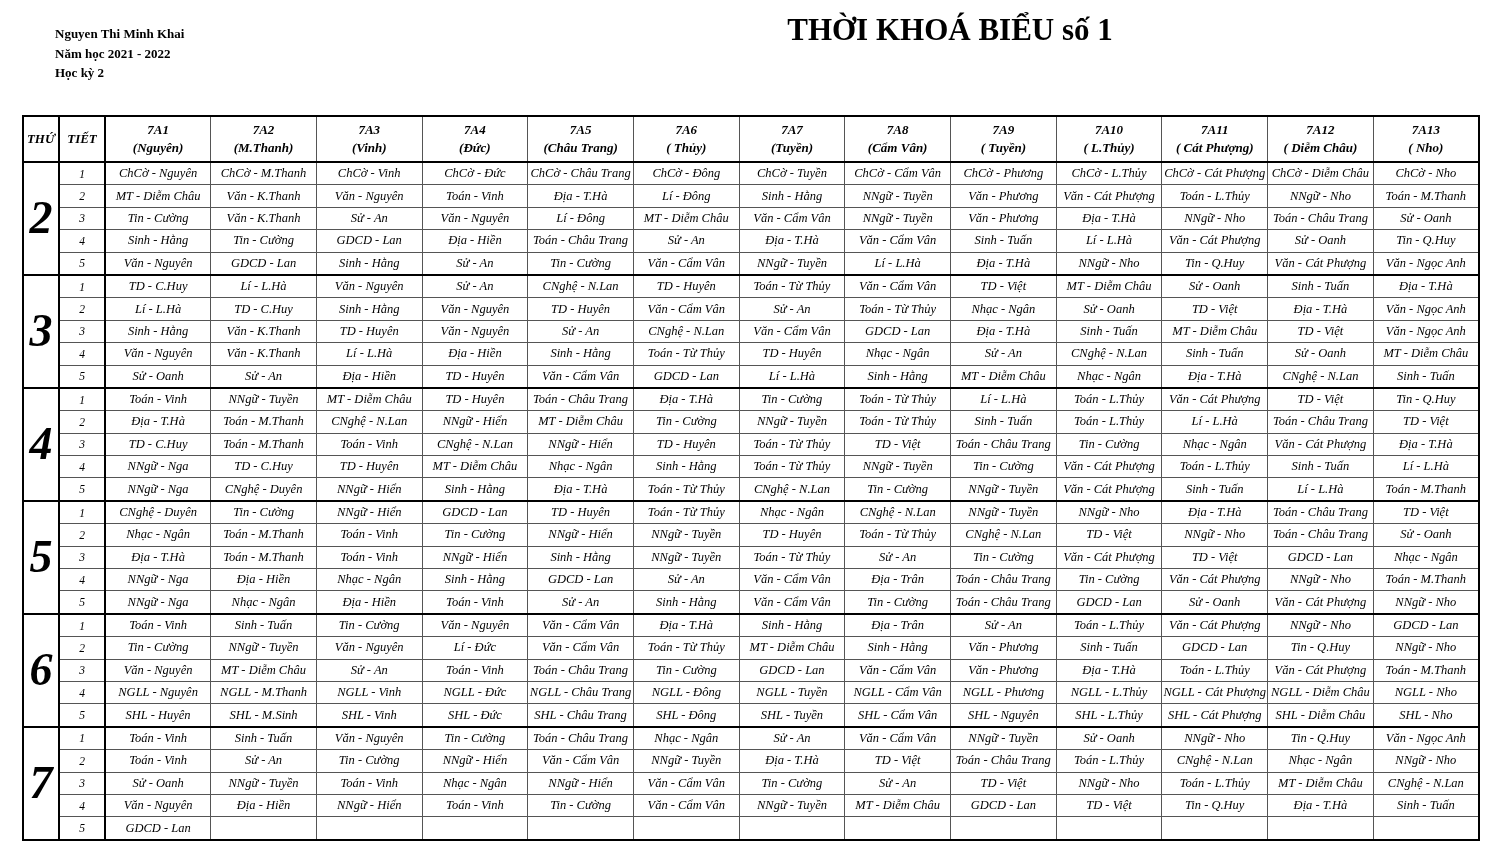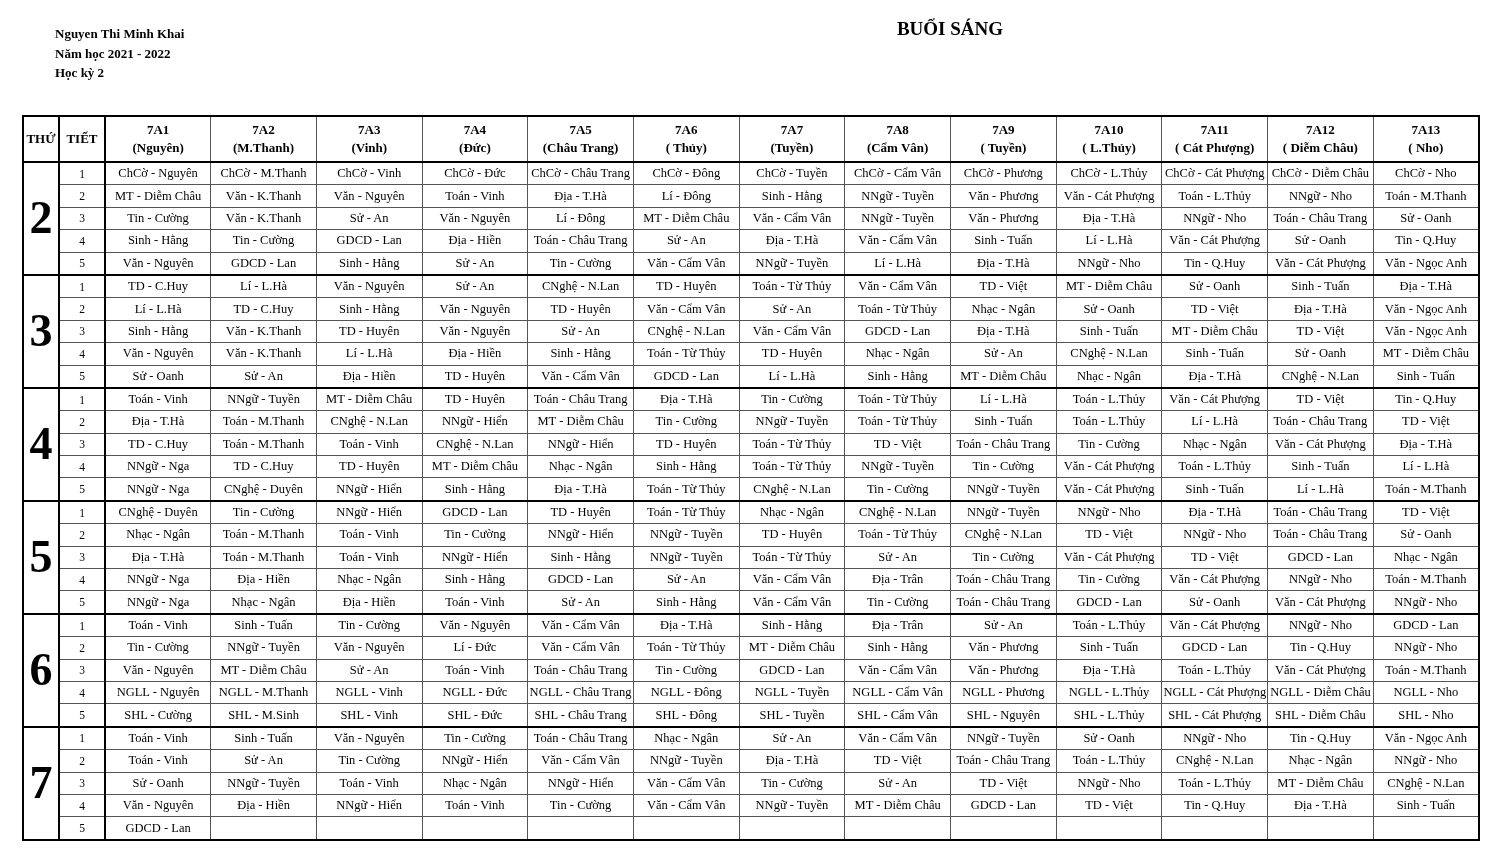--- a/index.html
+++ b/index.html
@@ -16,20 +16,21 @@
     position:absolute;top:12px;left:640px;width:620px;text-align:center;
     font-weight:bold;
   }
   .title-main{font-size:31px;line-height:1.15;}
   .title-sub{font-size:19px;margin-top:6px;}
   .title-date{font-size:14px;margin-top:5px;}
   table.timetable{
     position:absolute;top:115px;left:22px;width:1456px;
     border-collapse:collapse;table-layout:fixed;
     border:2px solid #000;
+    font-style:italic;
   }
   .timetable th,.timetable td{
     border:1px solid #555;
     text-align:center;vertical-align:middle;
     padding:0 1px;overflow:hidden;white-space:nowrap;
   }
   .timetable thead th{
     height:44px;font-weight:bold;font-size:13px;
     border-bottom:2px solid #000;line-height:1.35;
   }
@@ -47,21 +48,21 @@
 </head>
 <body>
 
 <div class="school-block">
   <div>Nguyen Thi Minh Khai</div>
   <div>Năm học 2021 - 2022</div>
   <div>Học kỳ 2</div>
 </div>
 
 <div class="title-block">
-  <div class="title-sub">BUỔI SÁNG</div>
+  <div class="title-main">THỜI KHOÁ BIỂU số 1</div>
 </div>
 
 <table class="timetable">
   <colgroup>
       <col style="width: 36px;">
       <col style="width: 46px;">
       <col style="width: 105.7px;">
       <col style="width: 105.7px;">
       <col style="width: 105.7px;">
       <col style="width: 105.7px;">
@@ -518,21 +519,21 @@
         <td>NGLL - Tuyền</td>
         <td>NGLL - Cẩm Vân</td>
         <td>NGLL - Phương</td>
         <td>NGLL - L.Thủy</td>
         <td>NGLL - Cát Phượng</td>
         <td>NGLL - Diễm Châu</td>
         <td>NGLL - Nho</td>
       </tr>
       <tr>
         <td class="period-number col-tiet">5</td>
-        <td>SHL - Cường</td>
+        <td>SHL - Huyên</td>
         <td>SHL - M.Sinh</td>
         <td>SHL - Vinh</td>
         <td>SHL - Đức</td>
         <td>SHL - Châu Trang</td>
         <td>SHL - Đông</td>
         <td>SHL - Tuyền</td>
         <td>SHL - Cẩm Vân</td>
         <td>SHL - Nguyên</td>
         <td>SHL - L.Thủy</td>
         <td>SHL - Cát Phượng</td>

